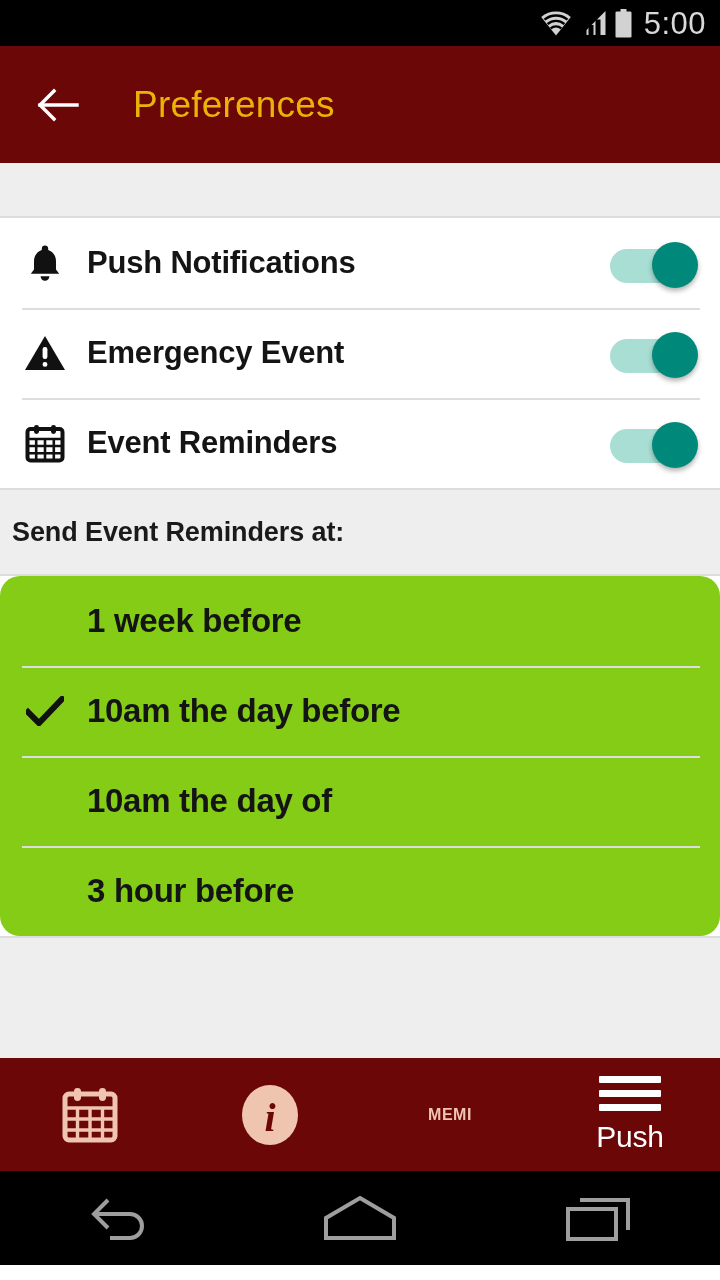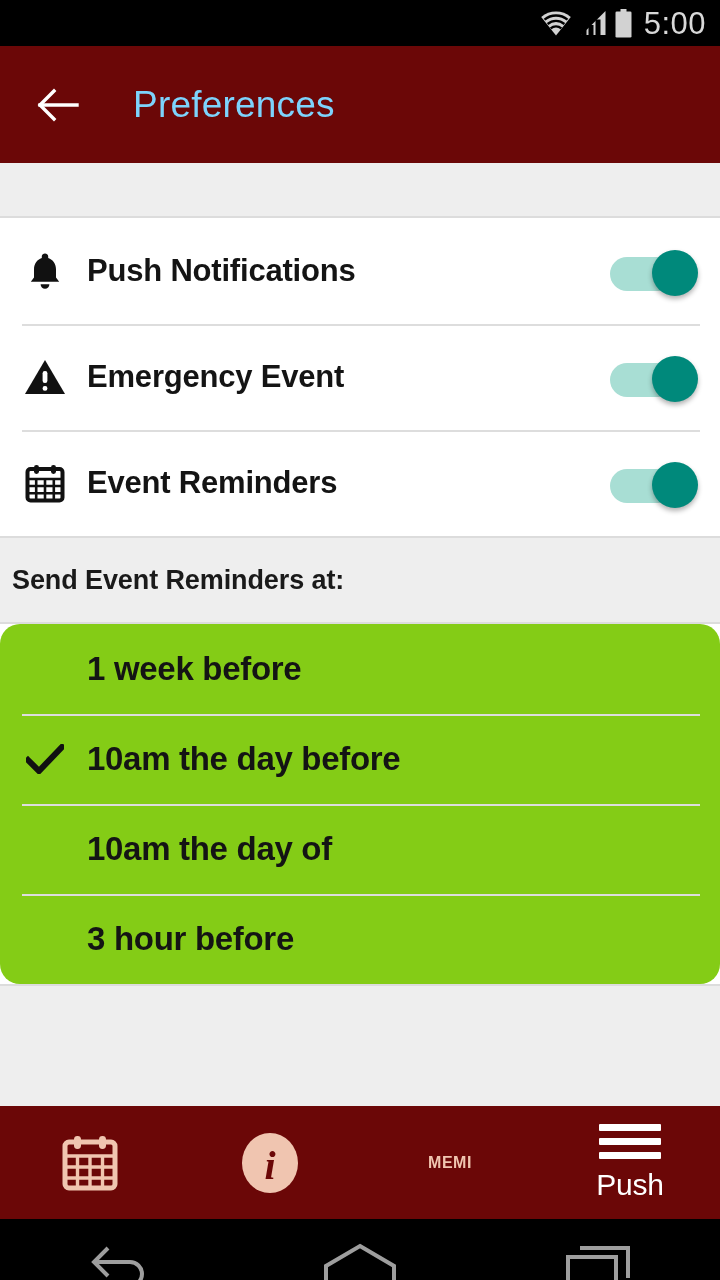--- a/index.html
+++ b/index.html
@@ -26,33 +26,33 @@
     line-height:1; margin-left:4px; font-weight:400;
   }
 
   
   .appbar{
     height:117px; background:#6b0707;
     display:flex; align-items:center; padding-left:36px;
   }
   .back-btn{ width:46px; height:46px; display:flex; align-items:center; justify-content:center; }
   .page-title{
-    color:#7dd3fc; font-size:37px; font-weight:400;
+    color:#eab308; font-size:37px; font-weight:400;
     margin-left:51px; letter-spacing:0.2px; white-space:nowrap;
   }
 
   
   .spacer{ background:#eeeeee; width:100%; }
   .spacer.top{ height:55px; border-bottom:2px solid #dcdcdc; }
   .spacer.bottom{ height:122px; border-top:2px solid #dcdcdc; }
 
   
   .toggle-list{ background:#ffffff; }
   .toggle-row{
-    position:relative; height:106px;
+    position:relative; height:90px;
     display:flex; align-items:center; padding:0 22px;
   }
   .toggle-row + .toggle-row::before{
     content:""; position:absolute; left:22px; right:20px; top:0;
     height:2px; background:#dddddd;
   }
   .row-icon{ width:46px; display:flex; align-items:center; justify-content:center; flex:0 0 46px; }
   .row-label{
     font-size:31px; font-weight:700; color:#141414;
     margin-left:19px; letter-spacing:-0.2px; white-space:nowrap;

